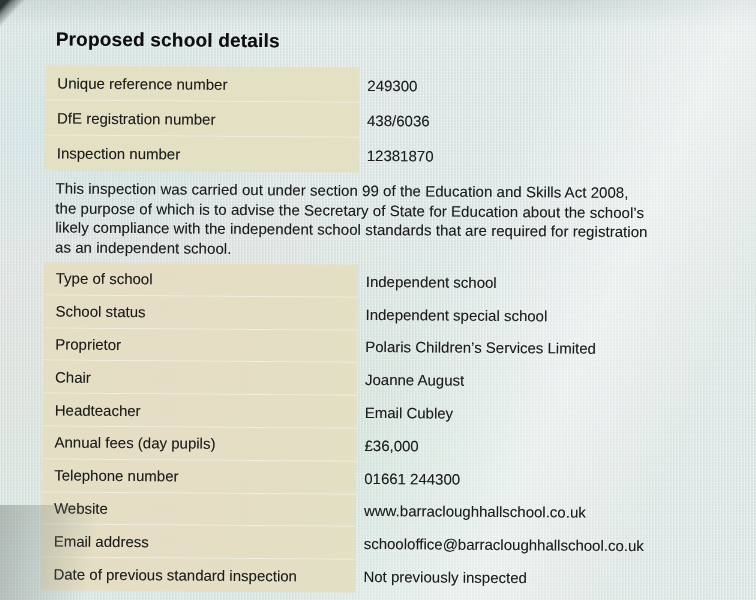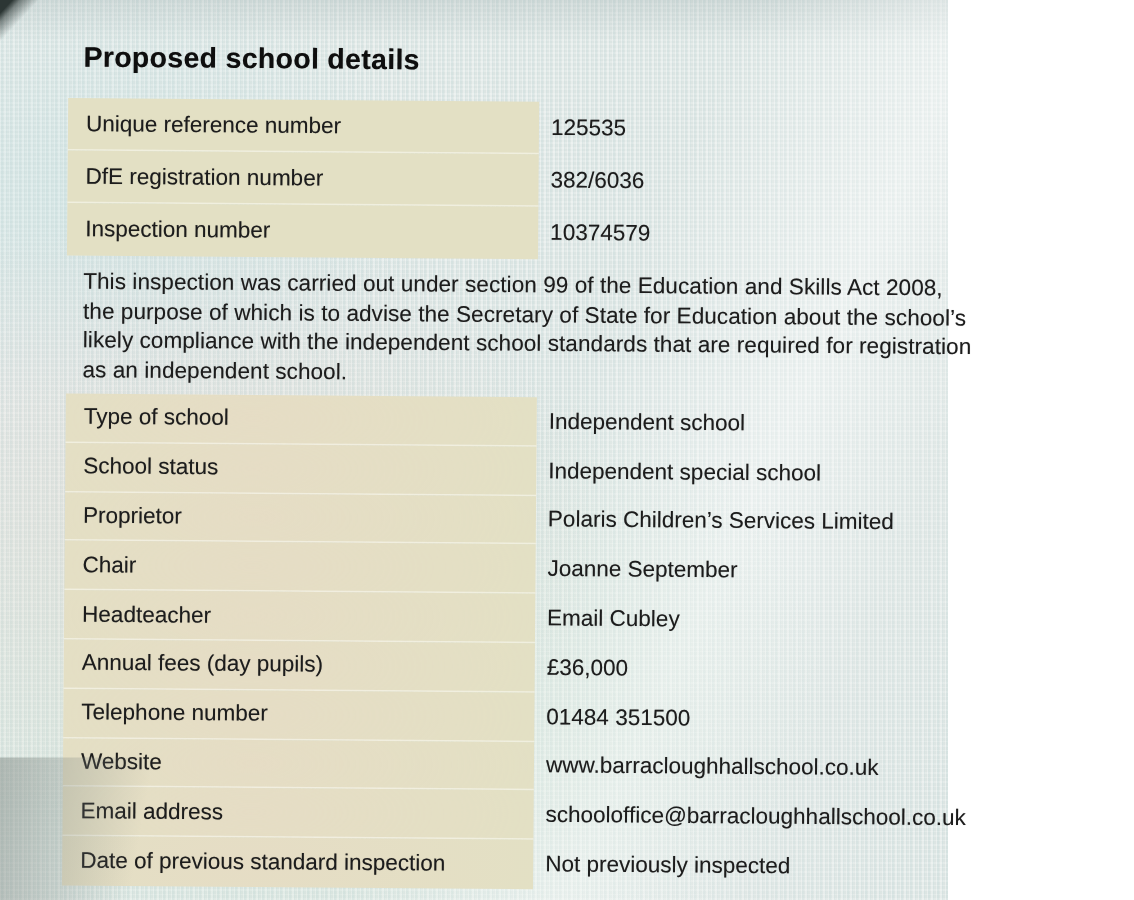--- a/index.html
+++ b/index.html
@@ -4,21 +4,21 @@
 <style>
   html, body { margin: 0; padding: 0; }
   body {
     width: 756px; height: 600px; overflow: hidden;
     font-family: "Liberation Sans", sans-serif;
     color: var(--text-color, #1c1c1c);
   }
 
   
   .photo {
-    position: relative; width: 632px; height: 600px;
+    position: relative; width: 756px; height: 600px;
     background-color: var(--page-background, #dce5e3);
     background-image:
       radial-gradient(ellipse 420px 300px at 18% 58%, rgba(238,206,204,0.22), transparent 70%),
       radial-gradient(ellipse 520px 340px at 30% 76%, rgba(196,226,198,0.30), transparent 70%),
       radial-gradient(ellipse 300px 200px at 12% 22%, rgba(186,222,224,0.30), transparent 72%),
       linear-gradient(115deg, transparent 55%, rgba(255,255,255,0.42) 72%, rgba(235,238,236,0.22) 85%, transparent 96%),
       linear-gradient(180deg, rgba(160,176,176,0.28), transparent 28px),
       repeating-linear-gradient(90deg, rgba(255,255,255,0.33) 0 1px, rgba(186,214,216,0.18) 1px 2px, transparent 2px 3px),
       repeating-linear-gradient(0deg, rgba(255,255,255,0.22) 0 1px, transparent 1px 3px);
   }
@@ -78,29 +78,29 @@
 <body>
 
 <div class="photo">
   <div class="content">
 
     <h1 class="page-title">Proposed school details</h1>
 
     <div class="kv-table t1">
       <div class="kv-row">
         <div class="kv-label">Unique reference number</div>
-        <div class="kv-value">125535</div>
+        <div class="kv-value">249300</div>
       </div>
       <div class="kv-row">
         <div class="kv-label">DfE registration number</div>
-        <div class="kv-value">382/6036</div>
+        <div class="kv-value">438/6036</div>
       </div>
       <div class="kv-row">
         <div class="kv-label">Inspection number</div>
-        <div class="kv-value">10374579</div>
+        <div class="kv-value">12381870</div>
       </div>
     </div>
 
     <div class="intro">
       <div class="intro-line">This inspection was carried out under section 99 of the Education and Skills Act 2008,</div>
       <div class="intro-line">the purpose of which is to advise the Secretary of State for Education about the school’s</div>
       <div class="intro-line">likely compliance with the independent school standards that are required for registration</div>
       <div class="intro-line">as an independent school.</div>
     </div>
 
@@ -112,33 +112,33 @@
       <div class="kv-row">
         <div class="kv-label">School status</div>
         <div class="kv-value">Independent special school</div>
       </div>
       <div class="kv-row">
         <div class="kv-label">Proprietor</div>
         <div class="kv-value">Polaris Children’s Services Limited</div>
       </div>
       <div class="kv-row">
         <div class="kv-label">Chair</div>
-        <div class="kv-value">Joanne September</div>
+        <div class="kv-value">Joanne August</div>
       </div>
       <div class="kv-row">
         <div class="kv-label">Headteacher</div>
         <div class="kv-value">Email Cubley</div>
       </div>
       <div class="kv-row">
         <div class="kv-label">Annual fees (day pupils)</div>
         <div class="kv-value">£36,000</div>
       </div>
       <div class="kv-row">
         <div class="kv-label">Telephone number</div>
-        <div class="kv-value">01484 351500</div>
+        <div class="kv-value">01661 244300</div>
       </div>
       <div class="kv-row">
         <div class="kv-label">Website</div>
         <div class="kv-value">www.barracloughhallschool.co.uk</div>
       </div>
       <div class="kv-row">
         <div class="kv-label">Email address</div>
         <div class="kv-value">schooloffice@barracloughhallschool.co.uk</div>
       </div>
       <div class="kv-row">

